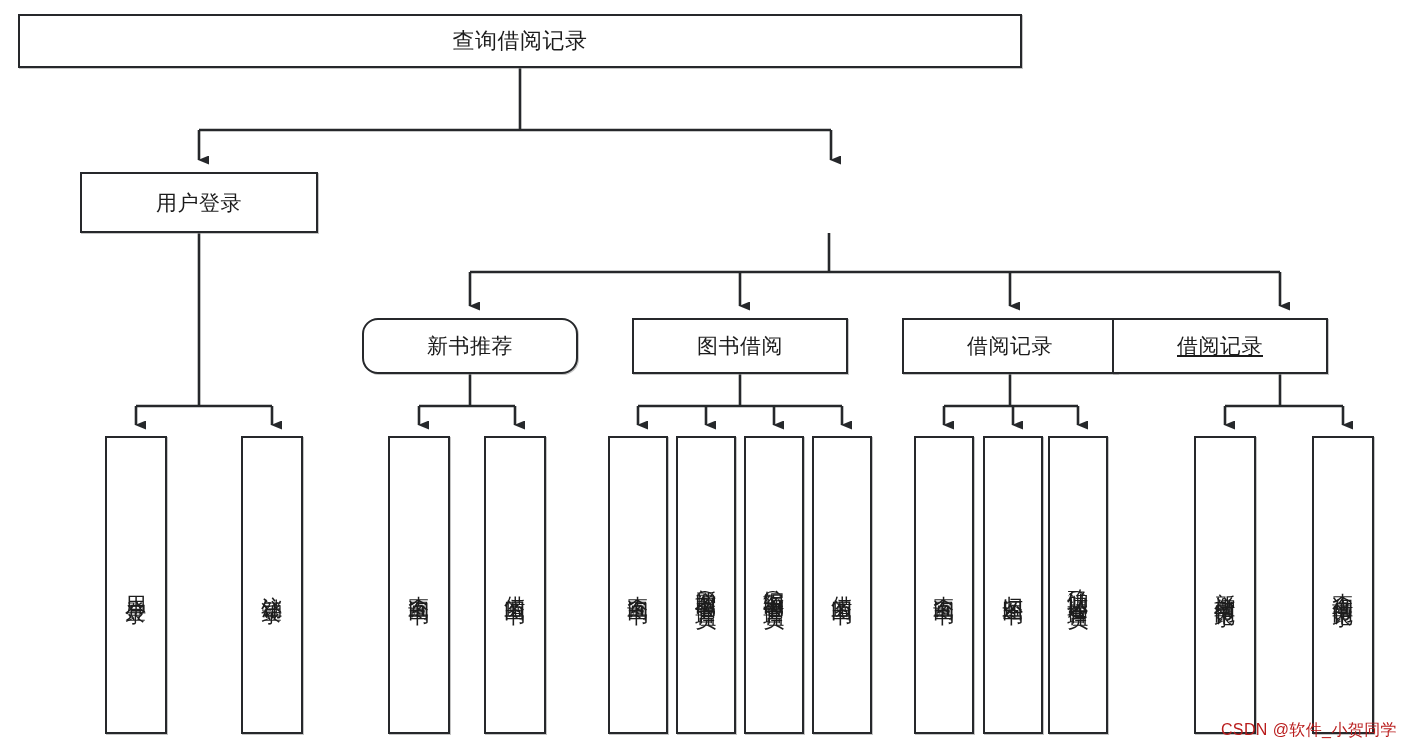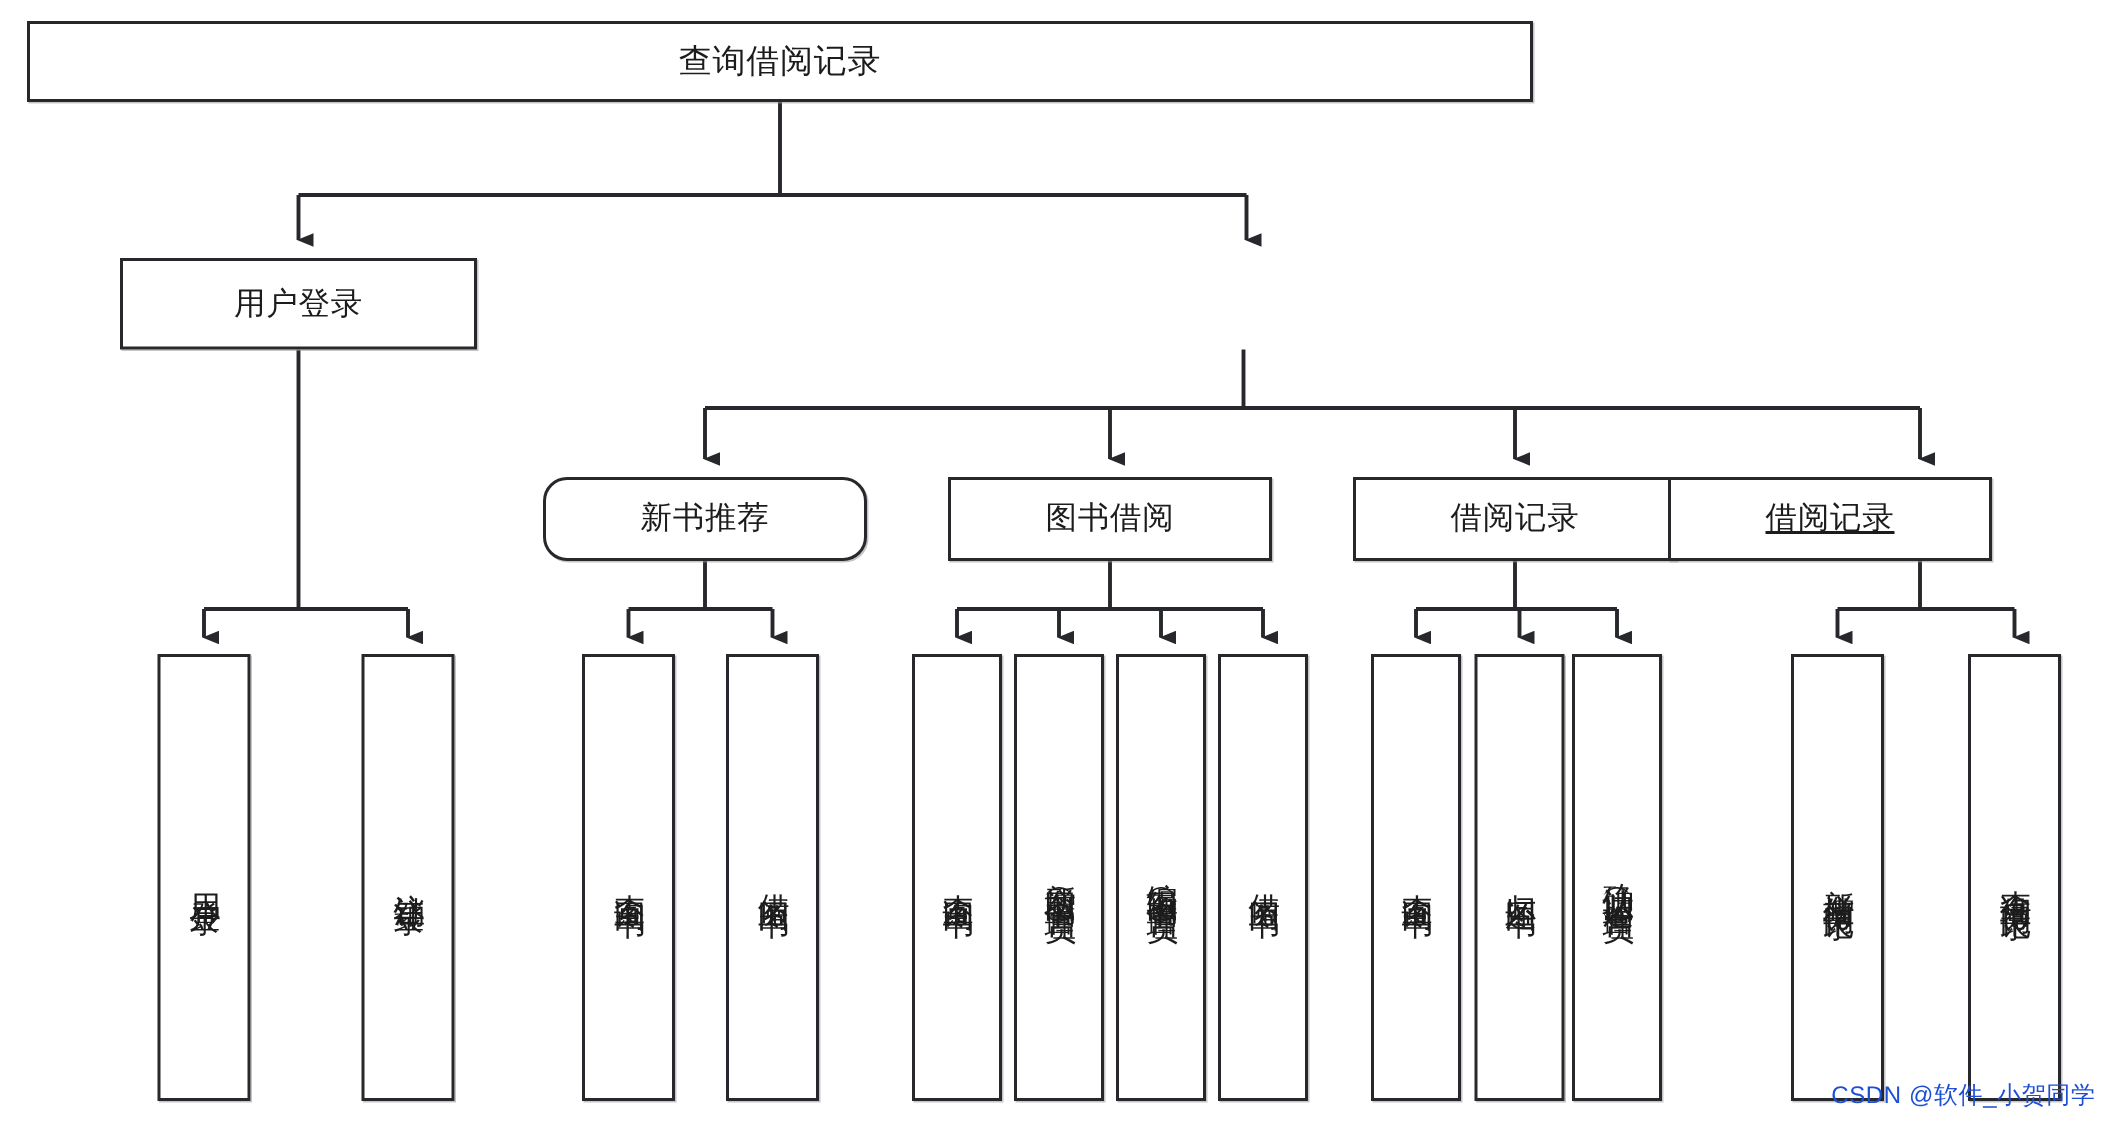--- a/index.html
+++ b/index.html
@@ -51,21 +51,21 @@
     max-height: 100%;
   }
   .node.root .node-label { font-size: 22px; }
   .node.level2 .node-label { font-size: 21px; }
   .node.level3 .node-label { font-size: 21px; }
   #watermark {
     position: absolute;
     right: 8px;
     bottom: 6px;
     font-size: 16px;
-    color: #1d4ed8;
+    color: #b91c1c;
     letter-spacing: 0.4px;
     white-space: nowrap;
     pointer-events: none;
   }
 </style>
 </head>
 <body>
 
 <div id="canvas">
 

